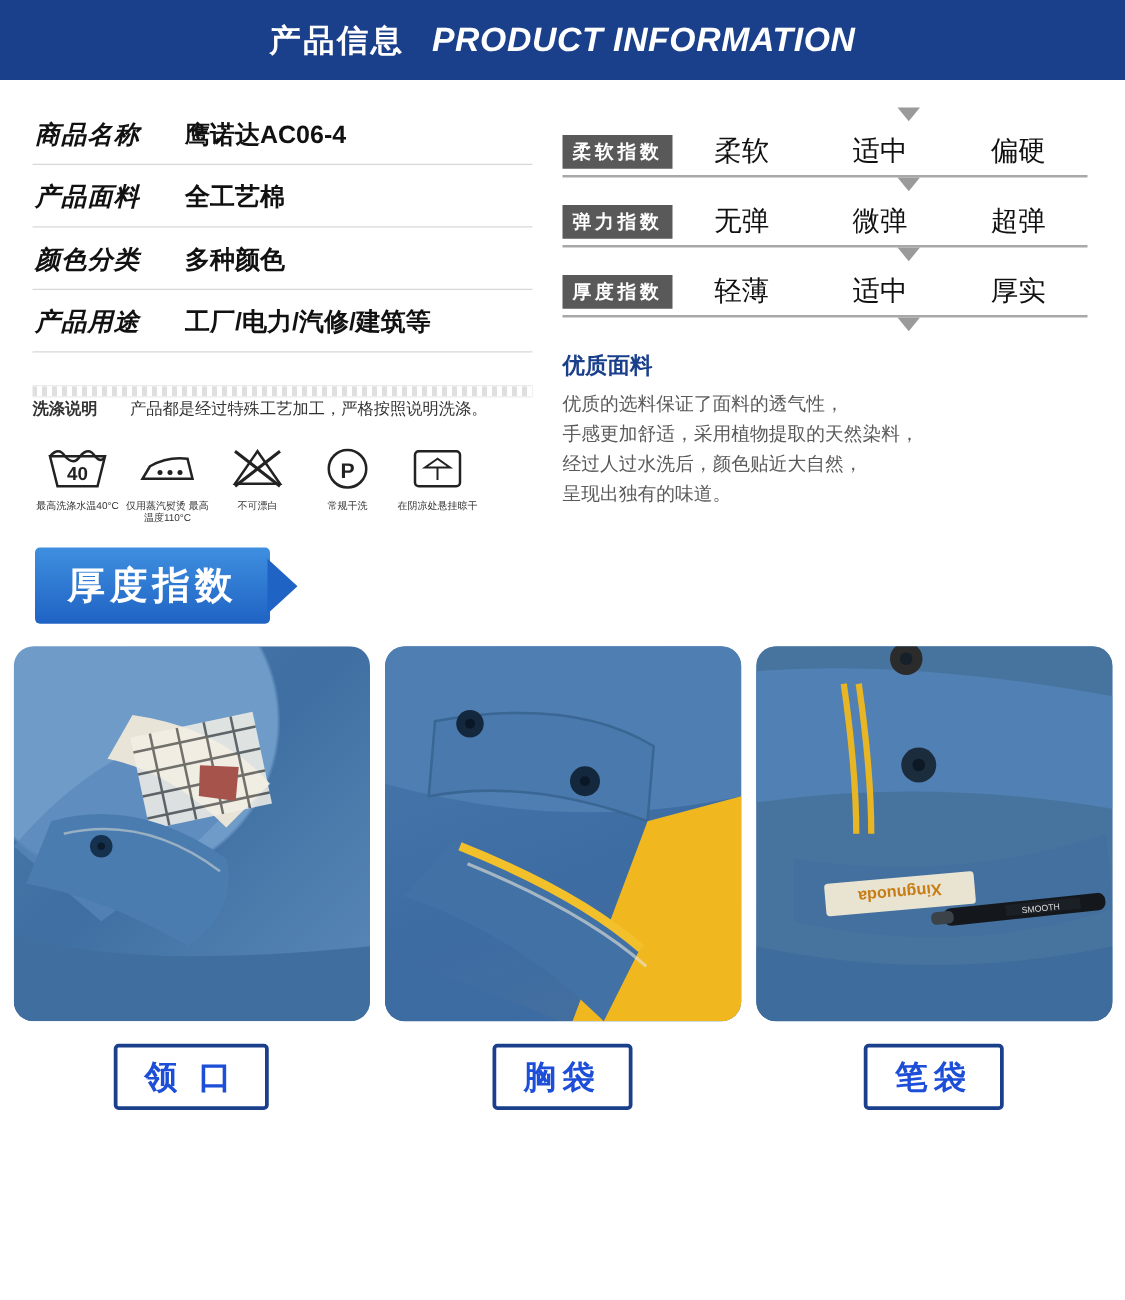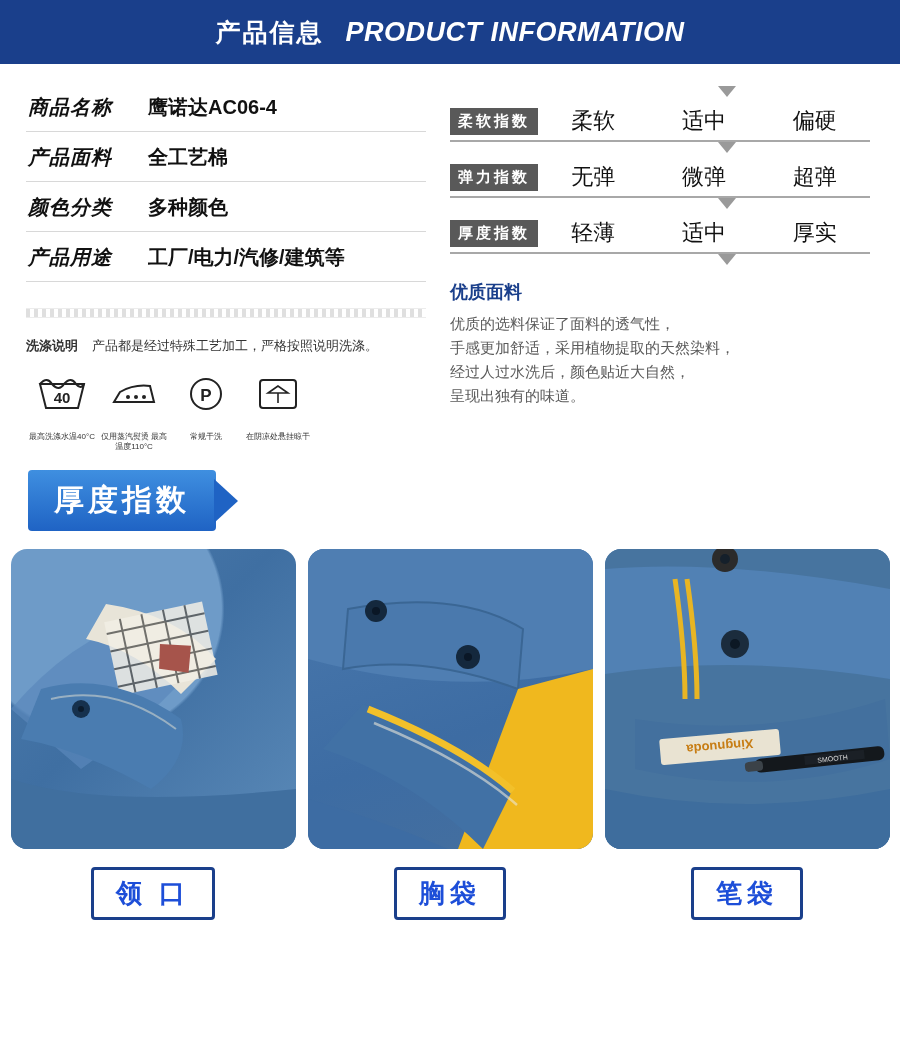--- a/index.html
+++ b/index.html
@@ -64,44 +64,44 @@
   .wash-sep {
     margin-top: 26px;
     height: 10px;
     background: repeating-linear-gradient(
       90deg, #cfcfcf 0 4px, transparent 4px 8px);
     opacity: .65;
     border-top: 1px solid #e3e3e3;
     border-bottom: 1px solid #e3e3e3;
   }
   .wash-title {
-    margin-top: 19px;
+    margin-top: 0;
     font-size: 13px;
     color: #333;
     display: flex;
-    gap: 14px;
+    gap: 26px;
   }
   .wash-title b { font-weight: bold; }
   .wash-icons {
     margin-top: 12px;
     display: flex;
     gap: 0;
   }
   .wash-item { width: 72px; text-align: center; }
   .wash-item .glyph {
     height: 50px;
     display: flex;
     align-items: center;
     justify-content: center;
   }
   .wash-item .cap {
     font-size: 8px;
     color: #333;
     line-height: 1.25;
-    margin-top: 15px;
+    margin-top: 2px;
   }
 
   
   .rate-col { width: 420px; padding-top: 4px; }
   .rate-block { margin-bottom: 6px; }
   .rate-head {
     display: flex;
     align-items: center;
     border-bottom: 2px solid #a8a8a8;
     padding-bottom: 4px;
@@ -272,20 +272,30 @@
             <path d="M6 30 L46 30 L42 14 q-16 -2 -30 6 Z" fill="none" stroke="#222" stroke-width="2"></path>
             <circle cx="20" cy="25" r="2" fill="#222"></circle>
             <circle cx="28" cy="25" r="2" fill="#222"></circle>
             <circle cx="36" cy="25" r="2" fill="#222"></circle>
           </svg>
         </div>
         <div class="cap">仅用蒸汽熨烫
 最高温度110°C</div>
       </div>
 
+      <div class="wash-item">
+        <div class="glyph">
+          <svg width="52" height="40" viewBox="0 0 52 40">
+            <path d="M26 8 L44 34 L8 34 Z" fill="none" stroke="#222" stroke-width="2"></path>
+            <line x1="8" y1="8" x2="44" y2="36" stroke="#222" stroke-width="2.5"></line>
+            <line x1="44" y1="8" x2="8" y2="36" stroke="#222" stroke-width="2.5"></line>
+          </svg>
+        </div>
+        <div class="cap">不可漂白</div>
+      </div>
 
       <div class="wash-item">
         <div class="glyph">
           <svg width="52" height="40" viewBox="0 0 52 40">
             <circle cx="26" cy="22" r="15" fill="none" stroke="#222" stroke-width="2"></circle>
             <text x="26" y="29" font-size="17" font-weight="bold" text-anchor="middle" fill="#222" font-family="Liberation Sans, sans-serif">P</text>
           </svg>
         </div>
         <div class="cap">常规干洗</div>
       </div>

